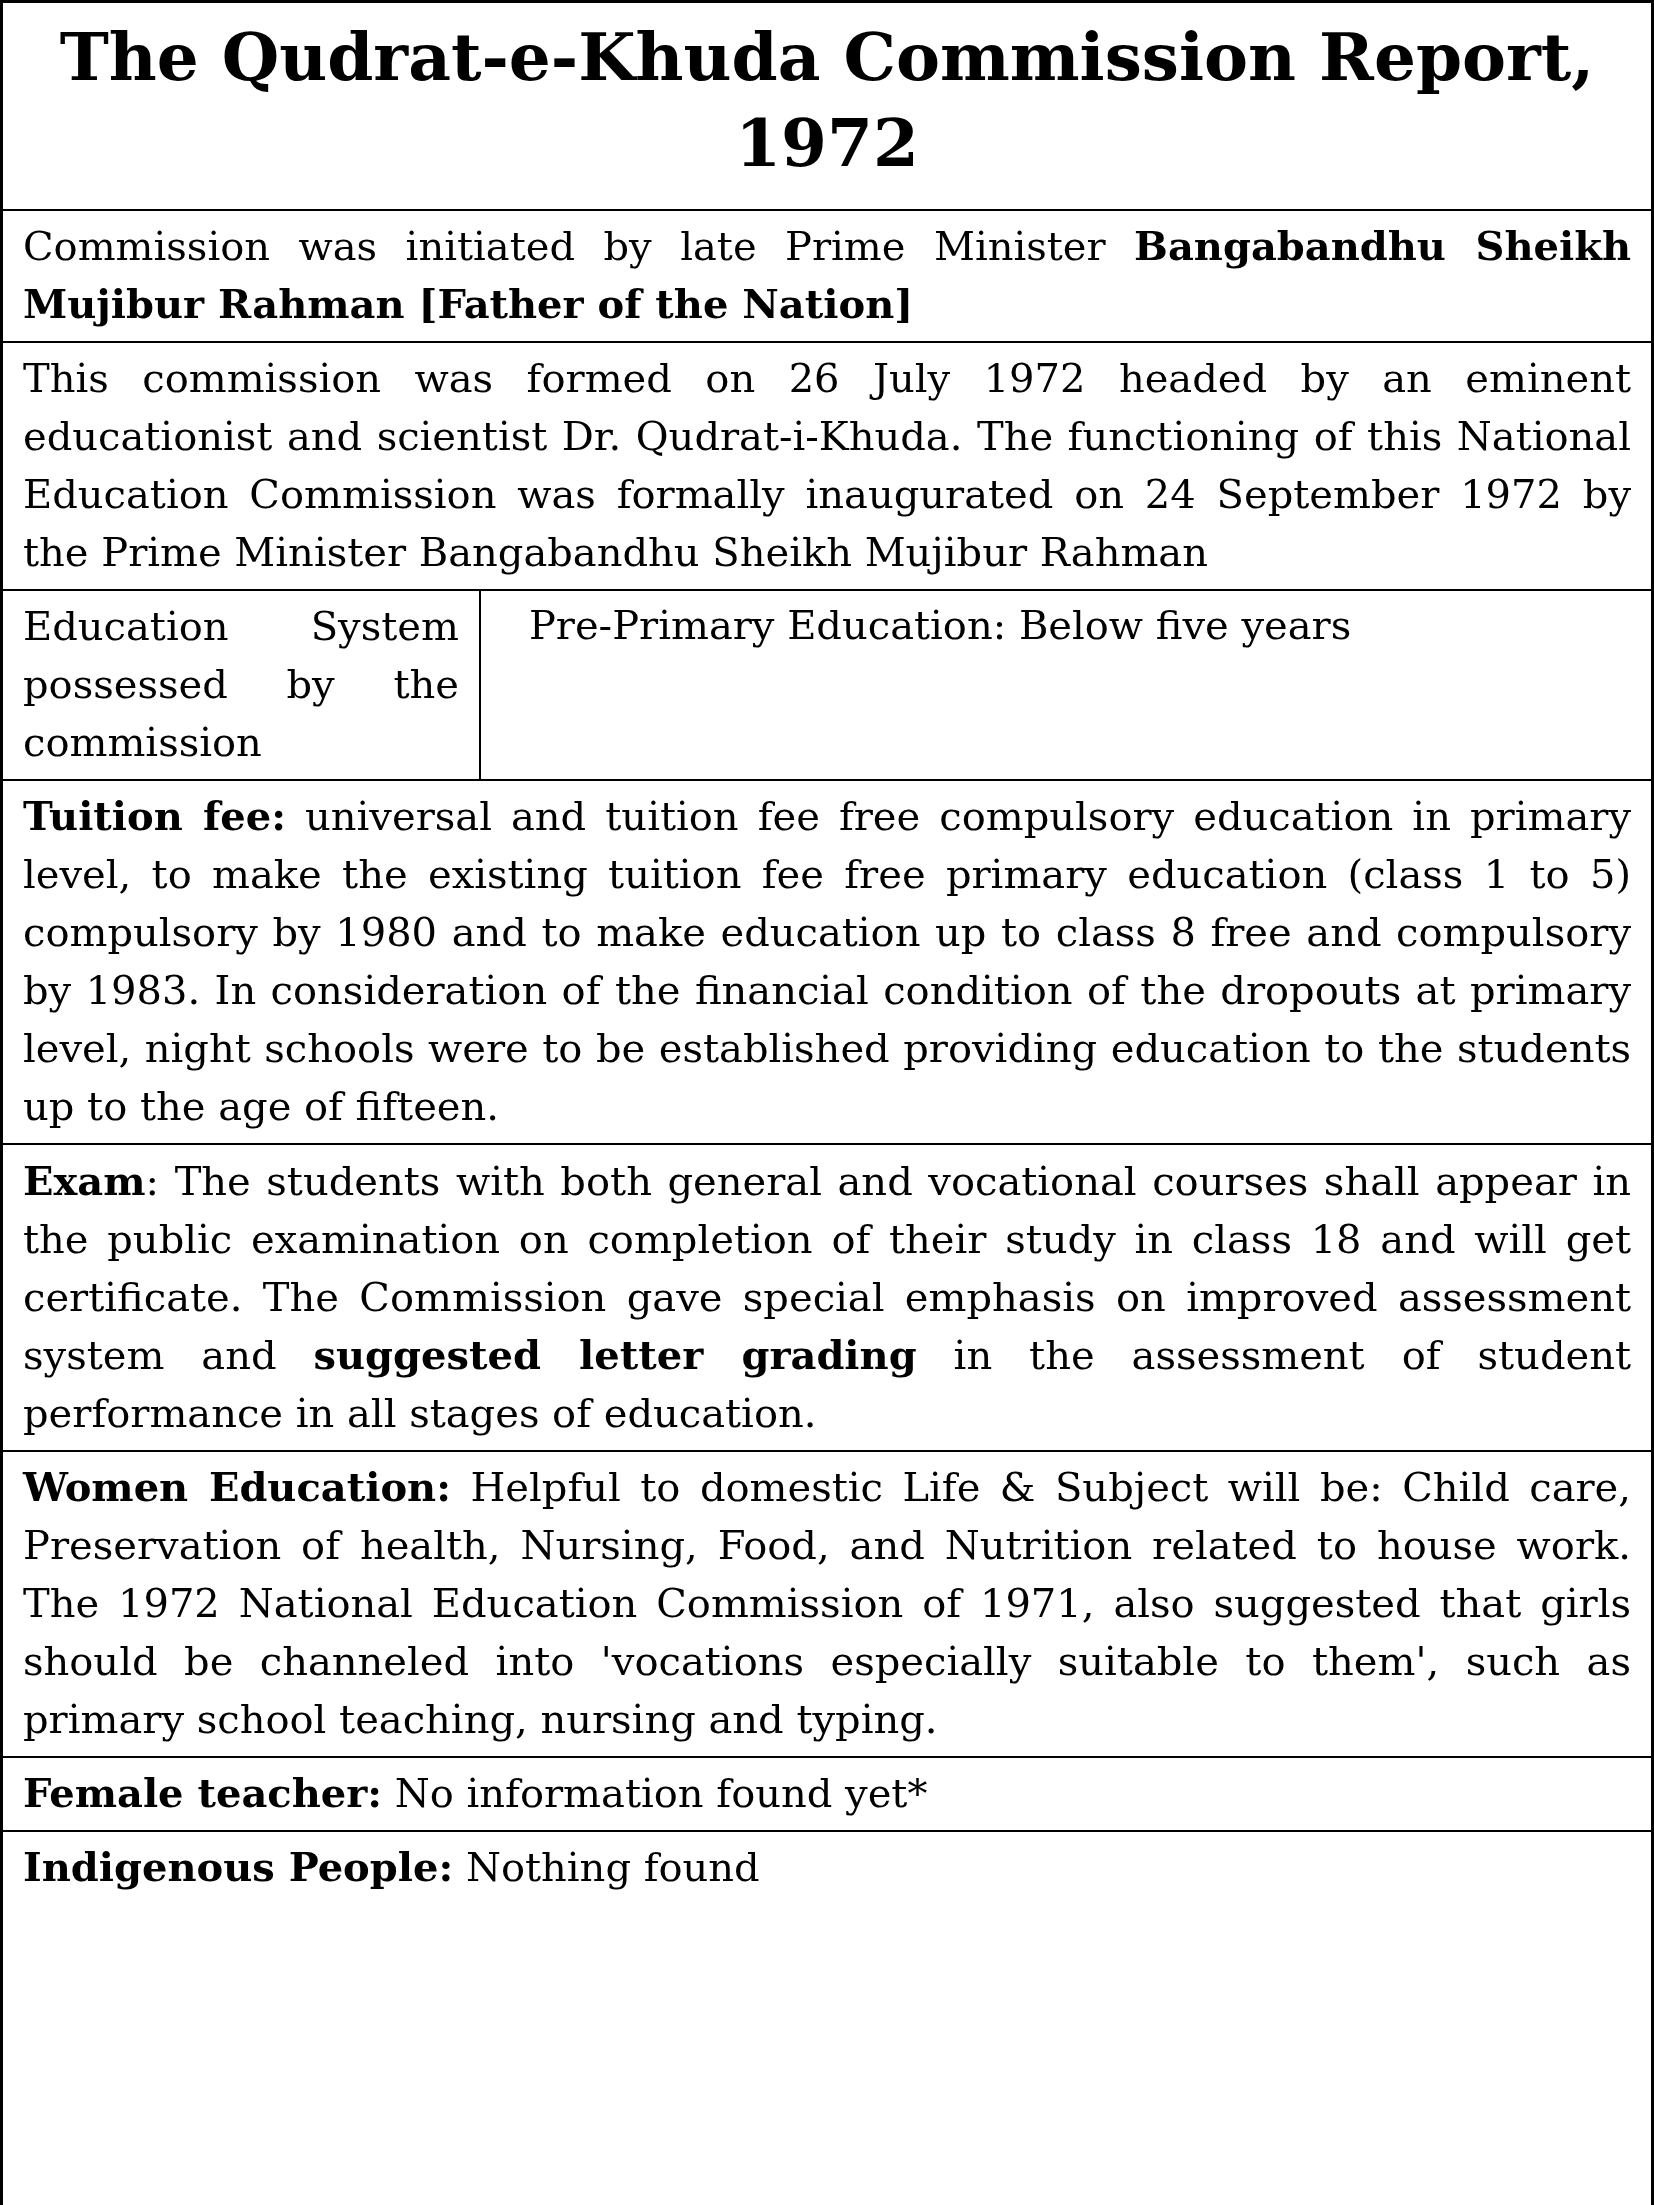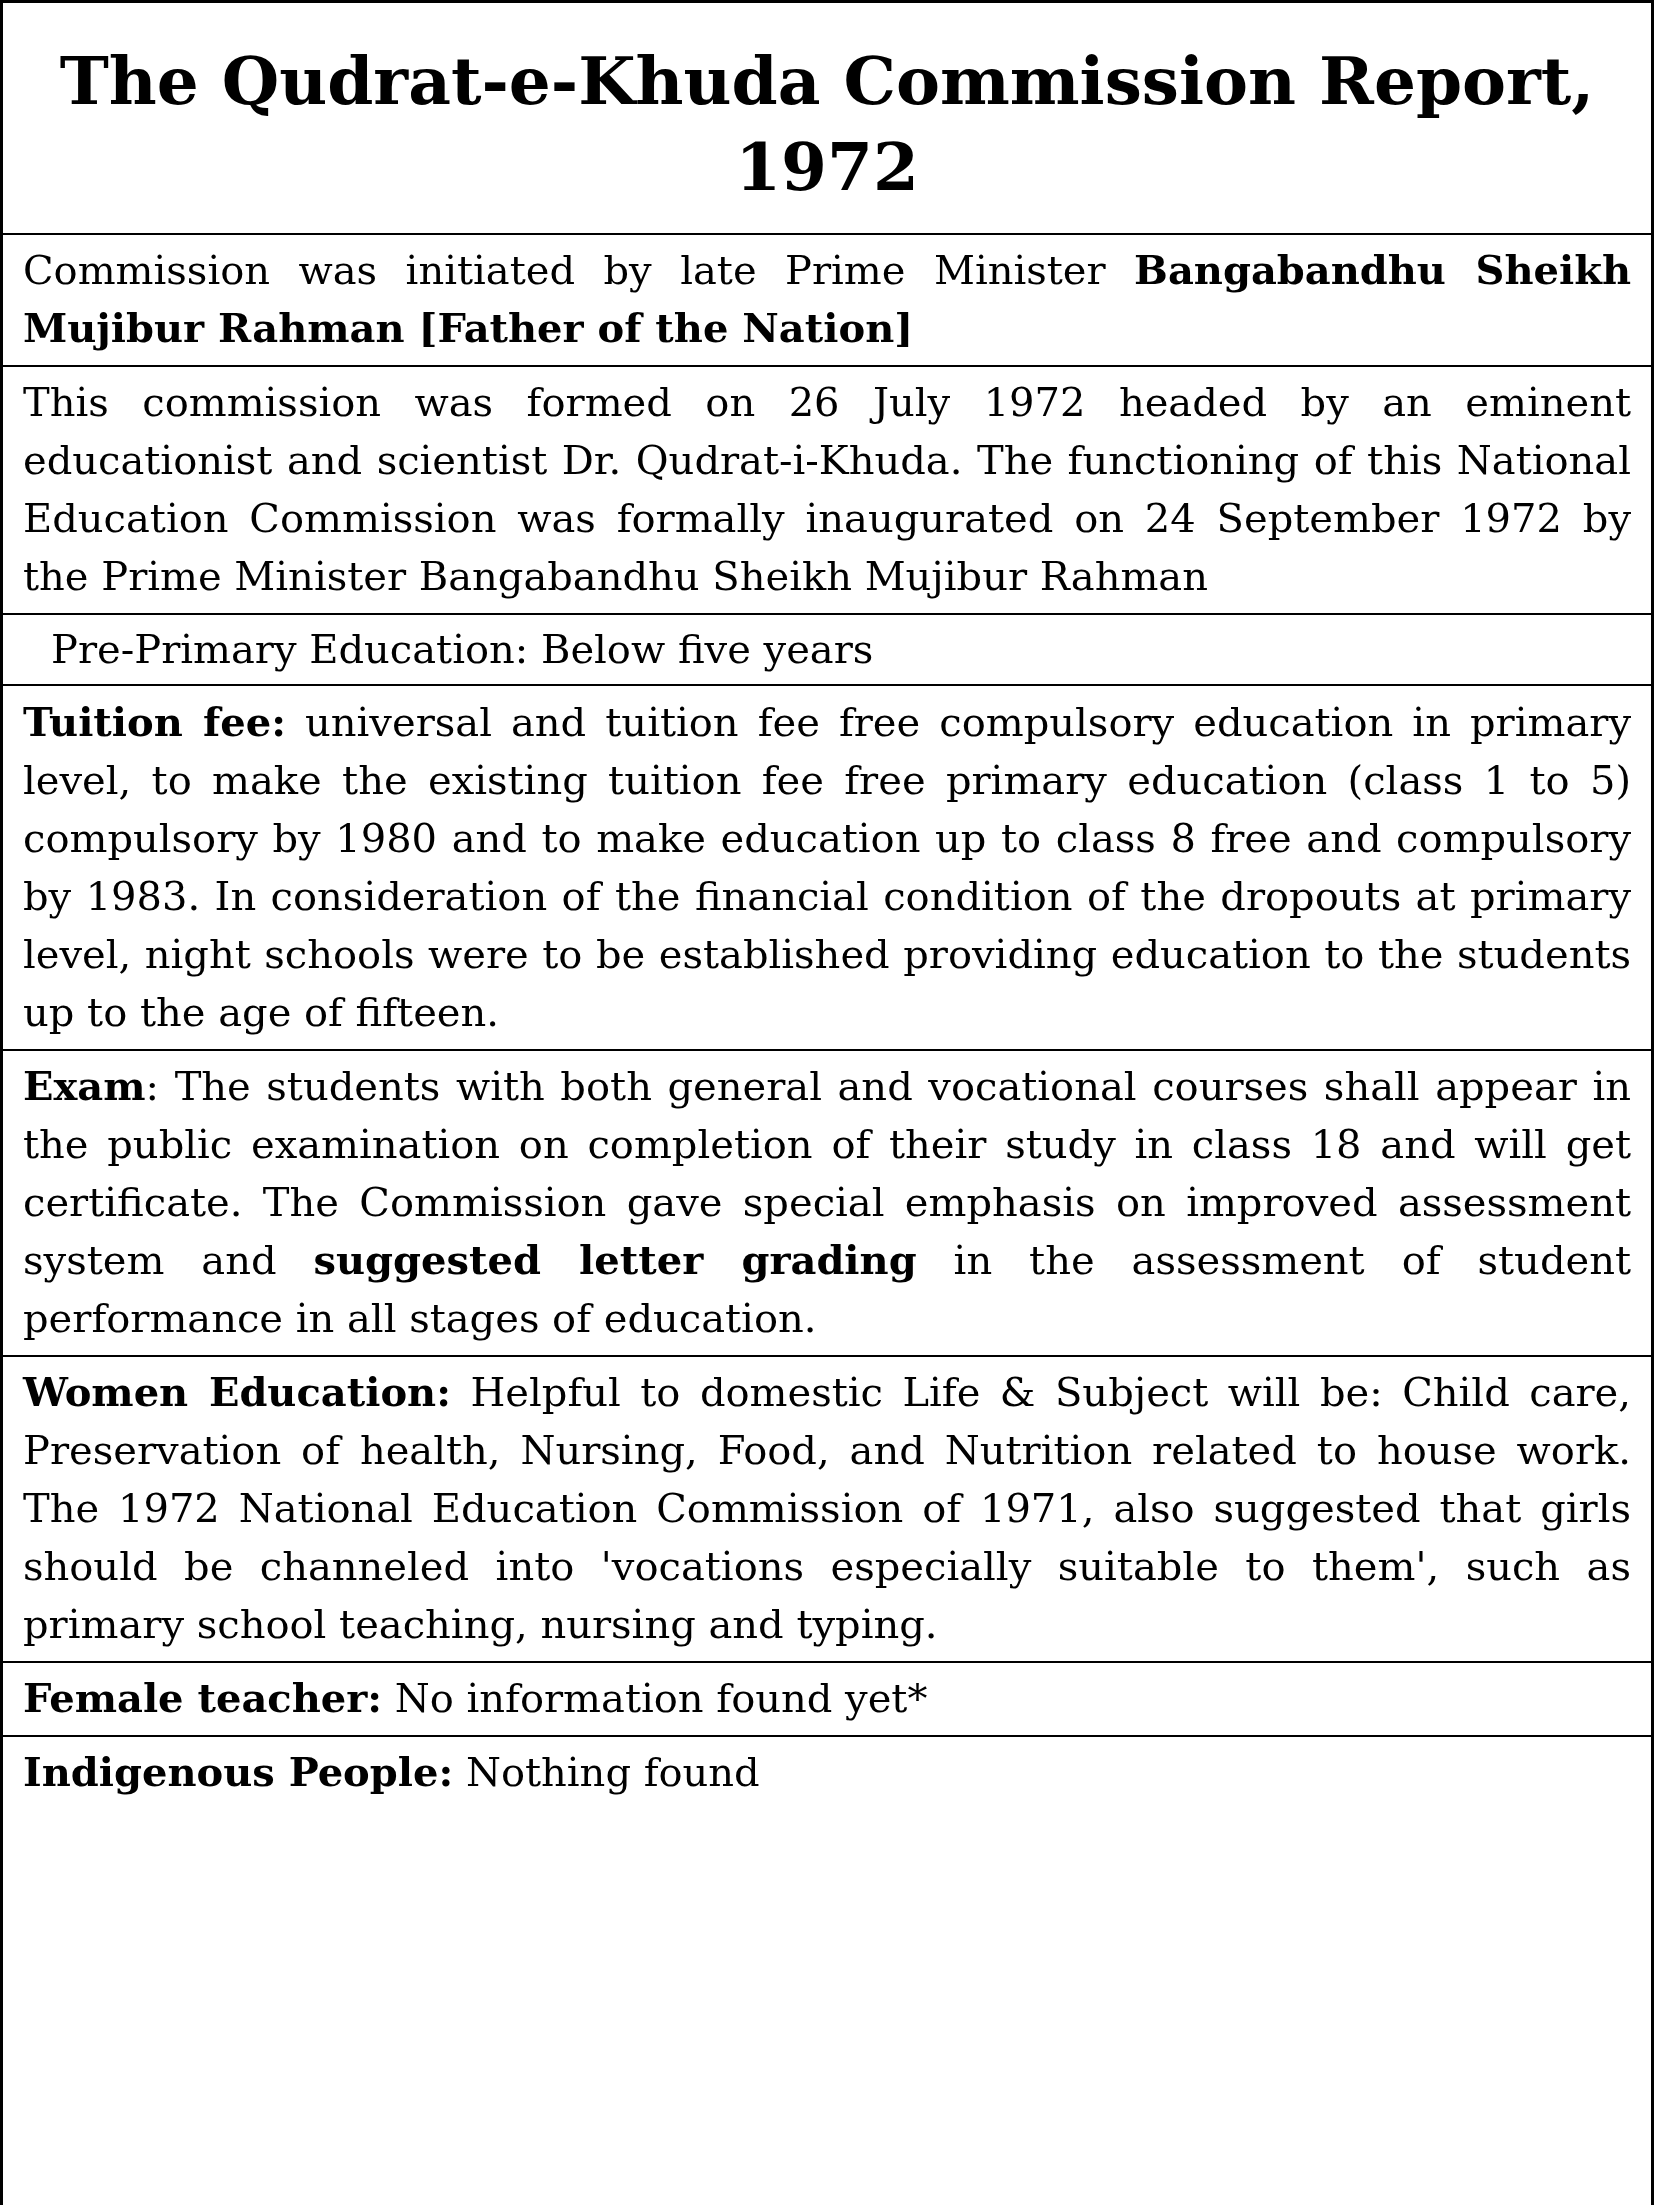--- a/index.html
+++ b/index.html
@@ -19,21 +19,21 @@
     border-bottom: 2.6px solid #000000;
     padding: 6.2px 20px 8px 20px;
     text-align: justify;
   }
   .row:last-child { border-bottom: none; }
   .title-row {
     text-align: center;
     font-weight: bold;
     font-size: 66px;
     line-height: 1.3;
-    padding: 36px 20px 22px 20px;
+    padding: 12px 20px 22px 20px;
   }
   b, strong { font-weight: bold; }
   .split { display: flex; padding: 0; align-items: stretch; }
   .cell-left {
     width: 29%;
     flex: 0 0 29%;
     border-right: 2.6px solid #000000;
     padding: 6.2px 20px 8px 20px;
     text-align: justify;
   }
@@ -57,20 +57,23 @@
   <div class="row">
     <span>Commission was initiated by late Prime Minister </span><b>Bangabandhu Sheikh Mujibur Rahman [Father of the Nation]</b>
   </div>
 
   <div class="row">
     <span>This commission was formed on 26 July 1972 headed by an eminent educationist and scientist Dr. Qudrat-i-Khuda. The functioning of this National Education Commission was formally inaugurated on 24 September 1972 by the Prime Minister Bangabandhu Sheikh Mujibur Rahman</span>
   </div>
 
 
   <div class="row split">
+    <div class="cell-left">
+      <span>Education System possessed by the commission</span>
+    </div>
     <div class="cell-right">
       <div class="subrow">
         <span>Pre-Primary Education: Below five years</span>
       </div>
     </div>
   </div>
 
   <div class="row">
     <b>Tuition fee:</b><span> universal and tuition fee free compulsory education in primary level, to make the existing tuition fee free primary education (class 1 to 5) compulsory by 1980 and to make education up to class 8 free and compulsory by 1983. In consideration of the financial condition of the dropouts at primary level, night schools were to be established providing education to the students up to the age of fifteen.</span>
   </div>

